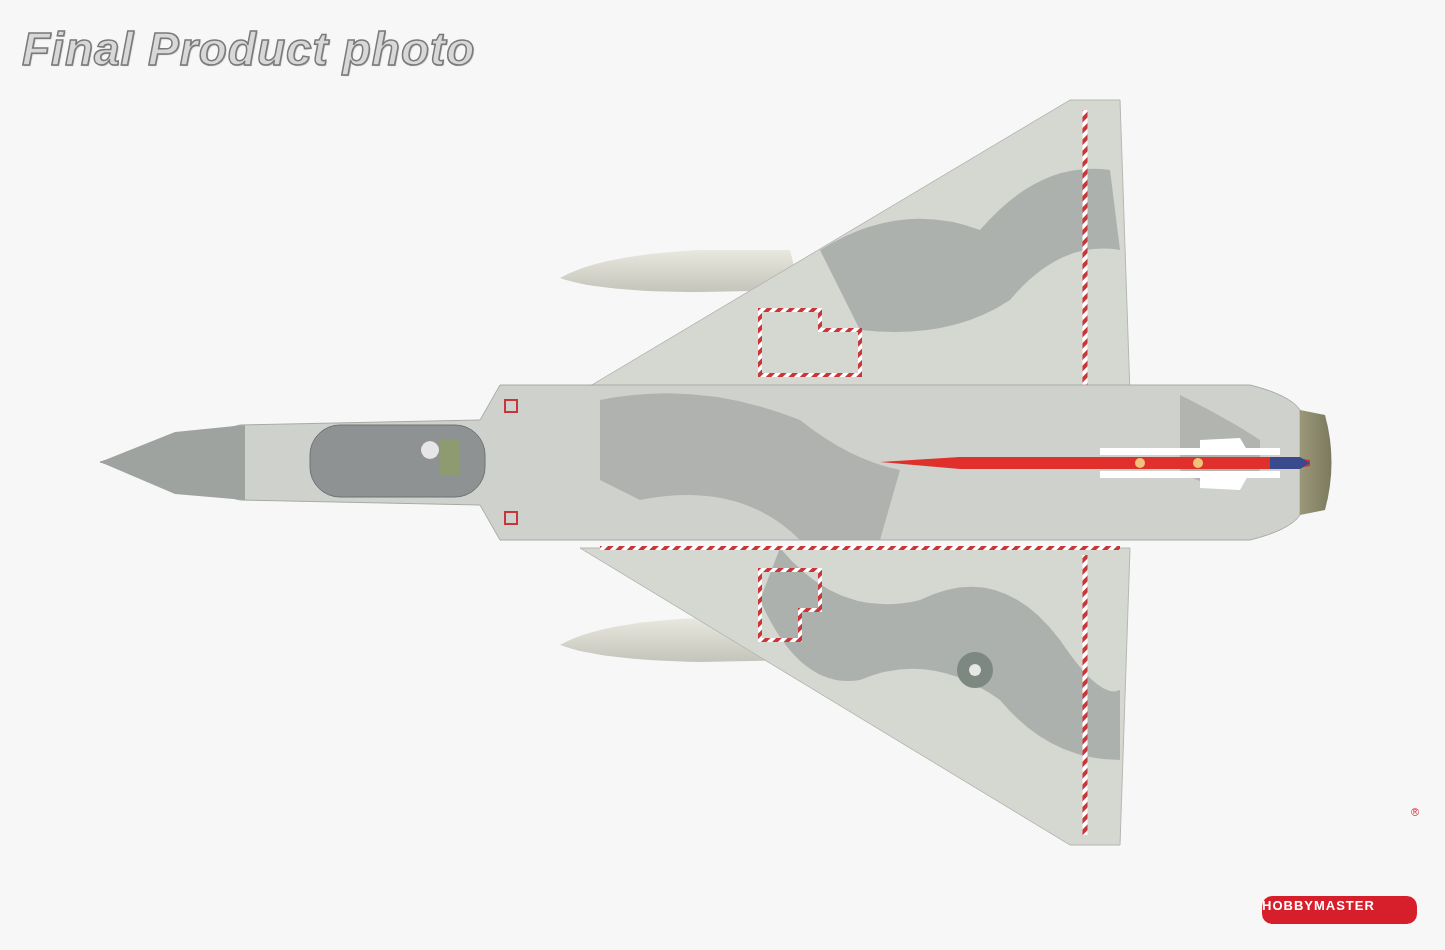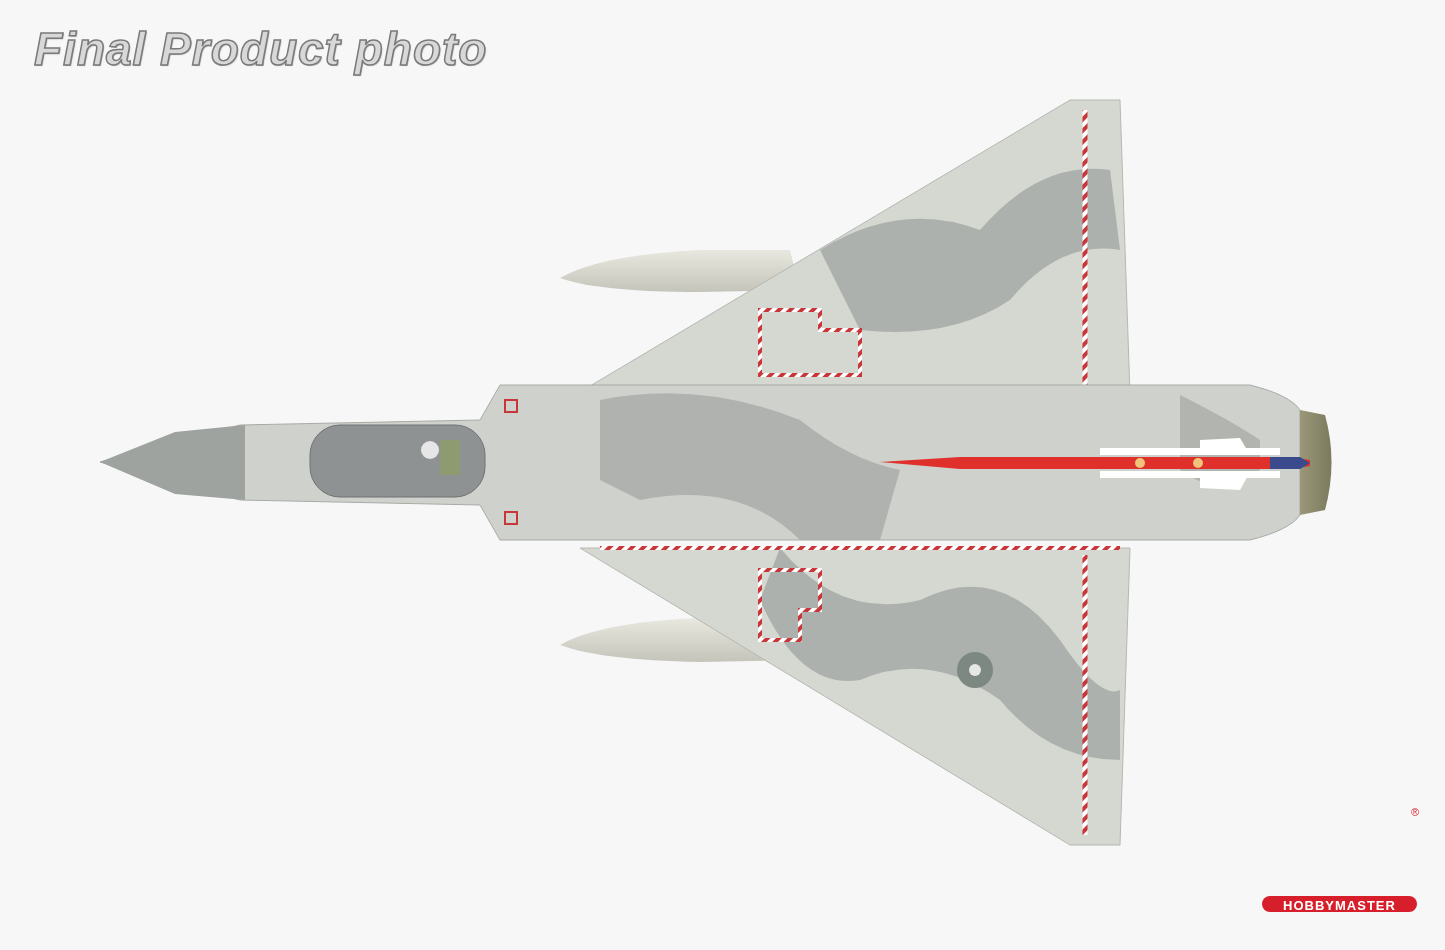--- a/index.html
+++ b/index.html
@@ -1,23 +1,23 @@
 <!DOCTYPE html>
 <html><head>
 <meta charset="utf-8">
 <style>
   html, body { margin:0; padding:0; }
   body { width:1445px; height:950px; background:#f7f7f8; position:relative; overflow:hidden; font-family:"Liberation Sans", sans-serif; }
-  .title { position:absolute; left:34px; top:22px; font-size:46px; font-style:italic; font-weight:bold; color:#d8d8d8;
+  .title { position:absolute; left:22px; top:22px; font-size:46px; font-style:italic; font-weight:bold; color:#d8d8d8;
            -webkit-text-stroke:1.5px #7a7a7a; letter-spacing:1px; text-shadow:1px 1px 1px #aaa; }
   .stage { position:absolute; left:0; top:0; width:1445px; height:950px; }
   .logo { position:absolute; left:1262px; top:806px; width:155px; height:112px; }
   .logo-hm { position:absolute; left:0; top:0; width:155px; font-size:96px; font-weight:bold; color:#d71f2b; line-height:88px; letter-spacing:-6px; text-align:center; font-family:"Liberation Sans", sans-serif; }
   .logo-reg { position:absolute; right:-2px; top:0; font-size:11px; color:#d71f2b; }
-  .logo-bar { position:absolute; left:0; top:90px; width:155px; height:16px; background:#d71f2b; border-radius:10px; color:#fff; font-size:13px; font-weight:bold; text-align:center; line-height:20px; letter-spacing:1px; }
+  .logo-bar { position:absolute; left:0; top:90px; width:155px; height:28px; background:#d71f2b; border-radius:10px; color:#fff; font-size:13px; font-weight:bold; line-height:20px; letter-spacing:1px; }
 </style>
 </head>
 <body>
 
 <div class="title">Final Product photo</div>
 
 <svg class="stage" viewBox="0 0 1445 950" xmlns="http://www.w3.org/2000/svg">
   <defs>
     <linearGradient id="tankG" x1="0" y1="0" x2="0" y2="1">
       <stop offset="0" stop-color="#e8e8e0"></stop>

